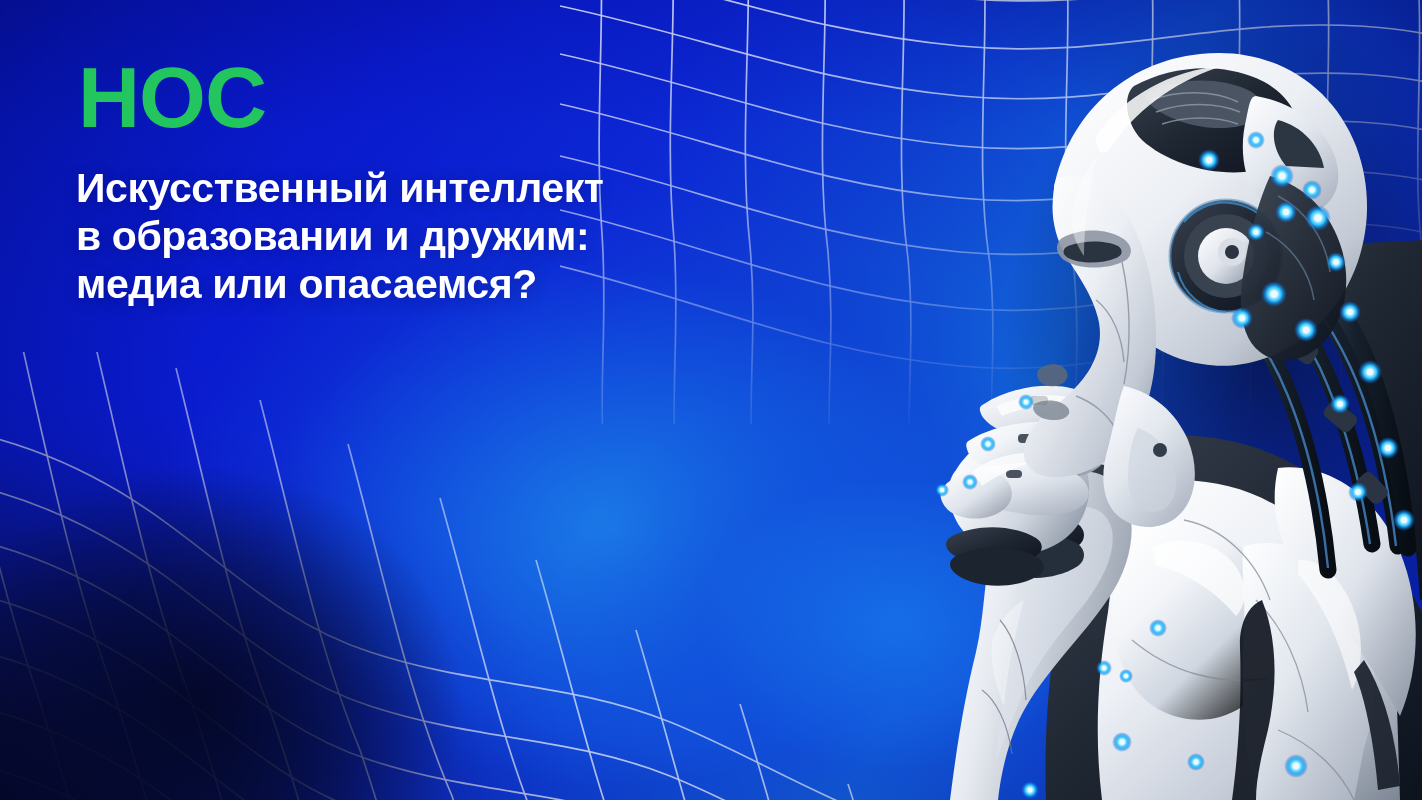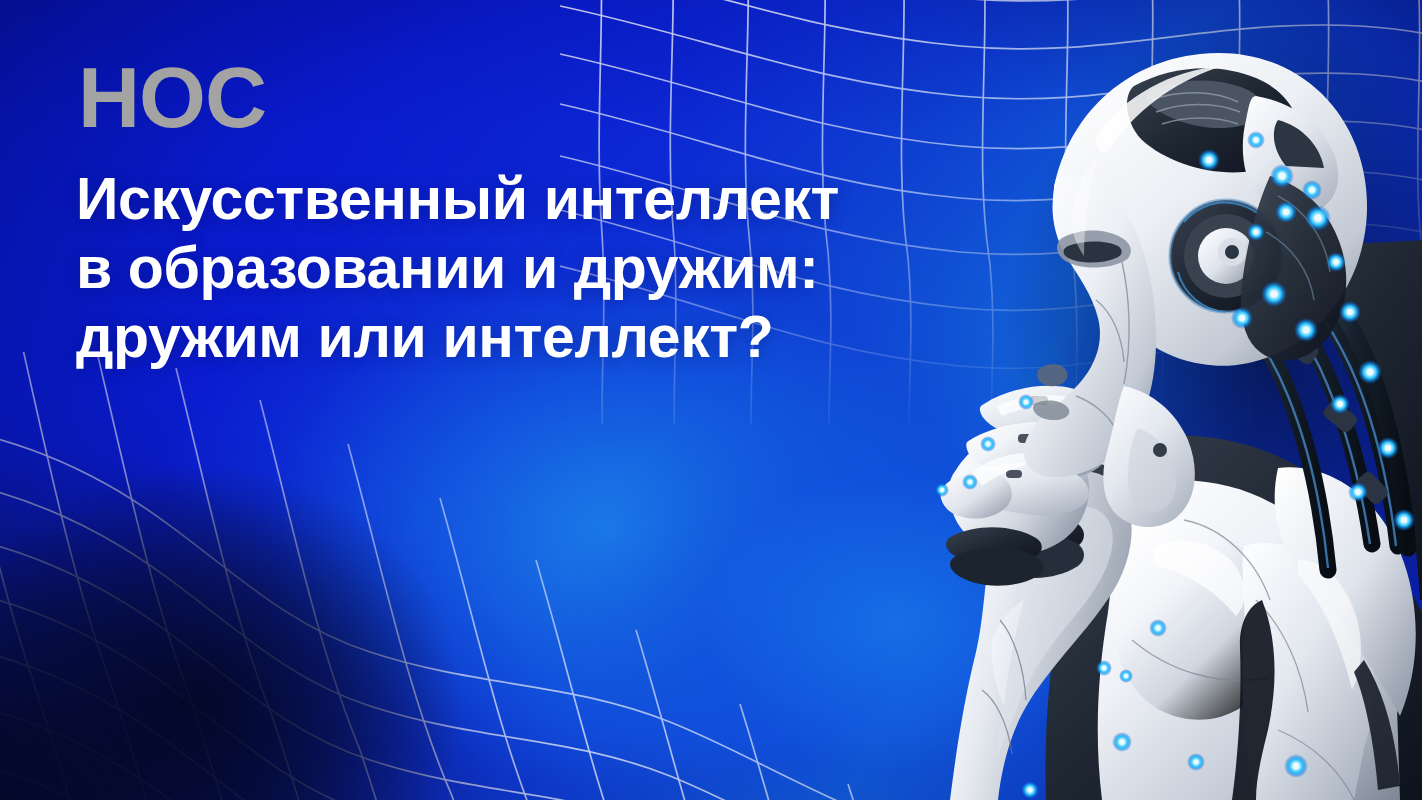--- a/index.html
+++ b/index.html
@@ -96,28 +96,28 @@
     position: absolute;
     left: 76px;
     top: 58px;
     width: 860px;
     z-index: 7;
   }
   .logo {
     font-size: 86px;
     line-height: 0.92;
     font-weight: 700;
-    color: #a3a3a3;
+    color: #22c55e;
     letter-spacing: -1px;
     margin: 0 0 28px 2px;
   }
   .headline {
     margin: 0;
     color: #ffffff;
-    font-size: 59px;
+    font-size: 41px;
     line-height: 1.17;
     font-weight: 700;
     letter-spacing: -0.4px;
     text-shadow: 0 2px 16px rgba(0,10,70,0.30);
   }
   .headline .ln { display: block; white-space: nowrap; }
 
   
   .robot {
     position: absolute;
@@ -498,17 +498,17 @@
         </g>
       </g>
     </svg>
   </div>
 
   <div class="content">
     <div class="logo">НОС</div>
     <h1 class="headline">
       <span class="ln">Искусственный интеллект</span>
       <span class="ln">в образовании и дружим:</span>
-      <span class="ln">дружим или интеллект?</span>
+      <span class="ln">медиа или опасаемся?</span>
     </h1>
   </div>
 
 </div>
 
 </body></html>

